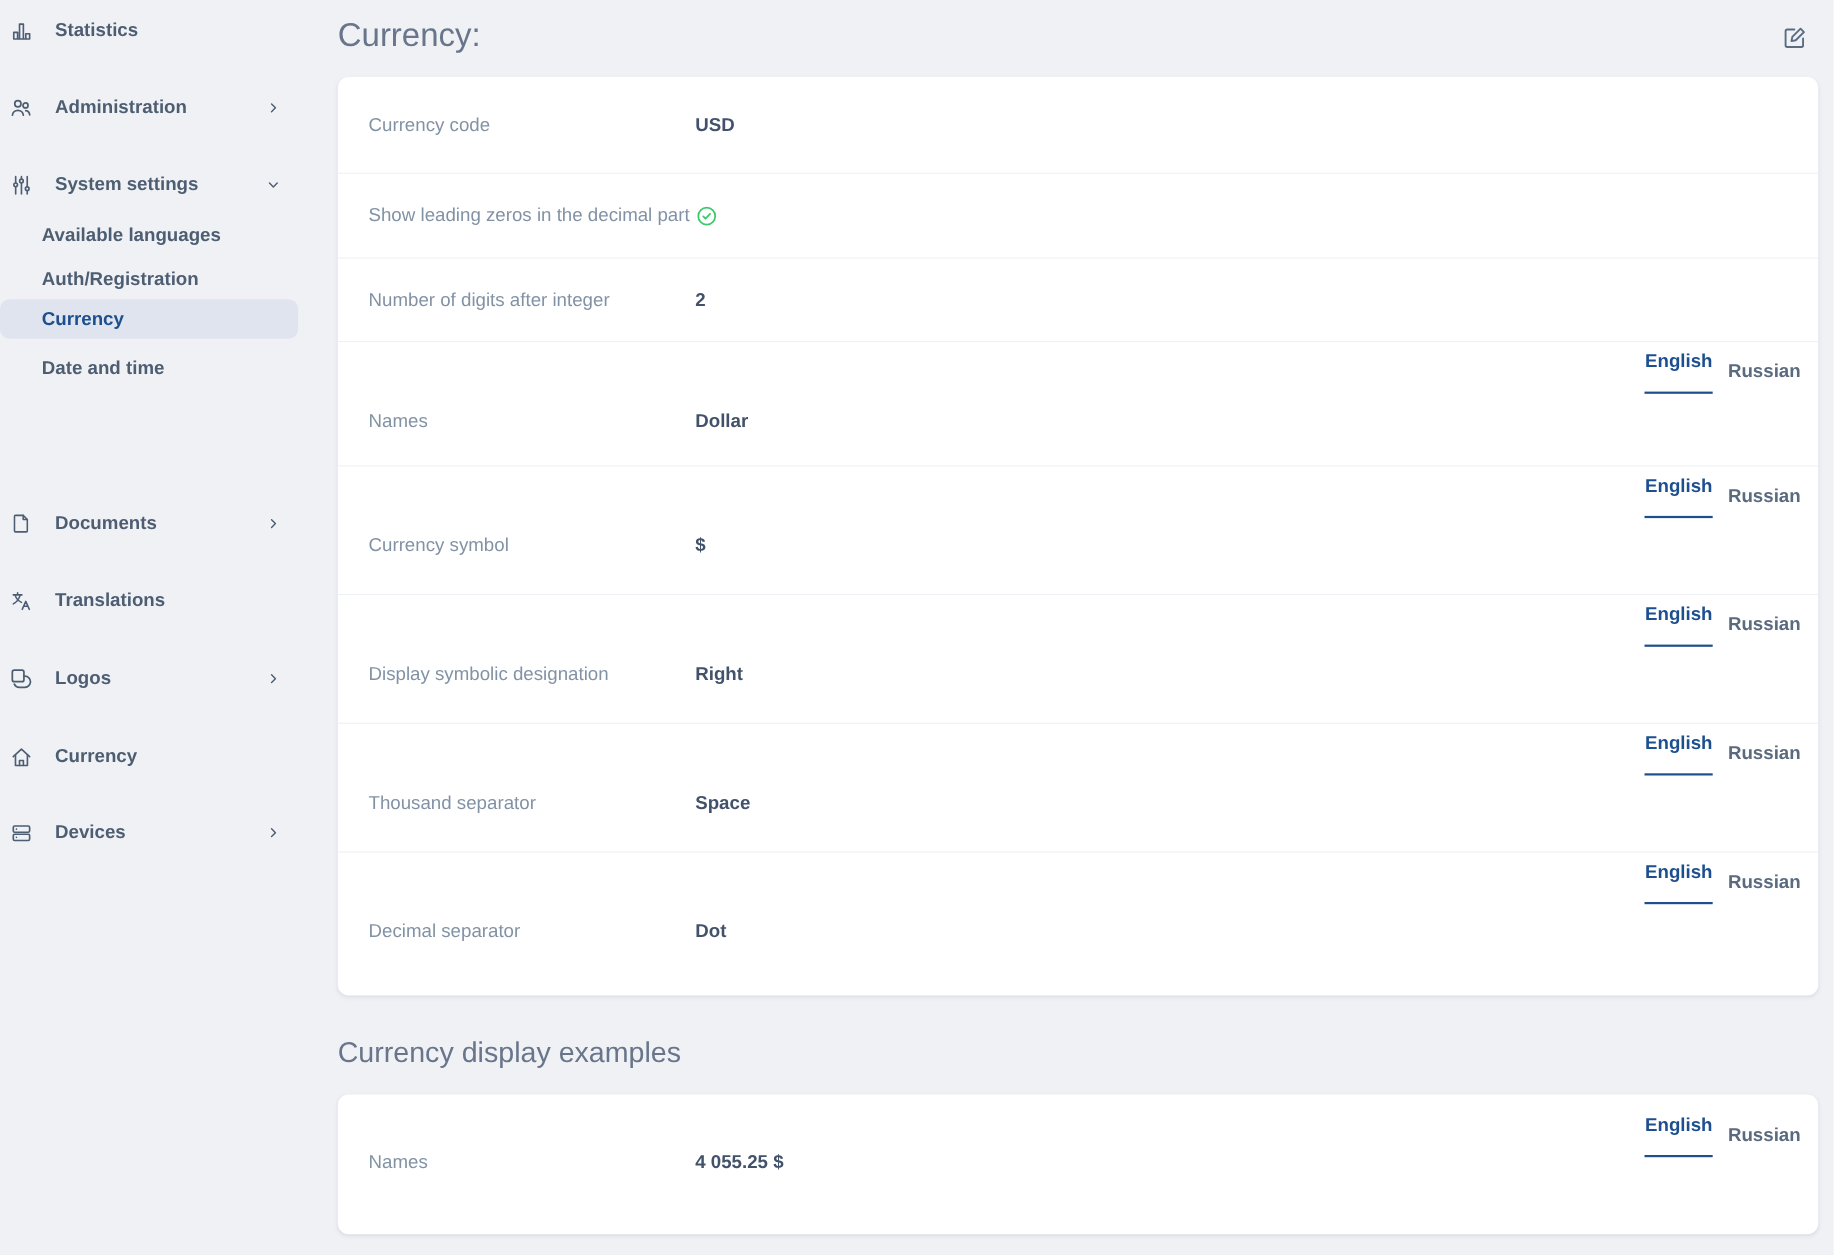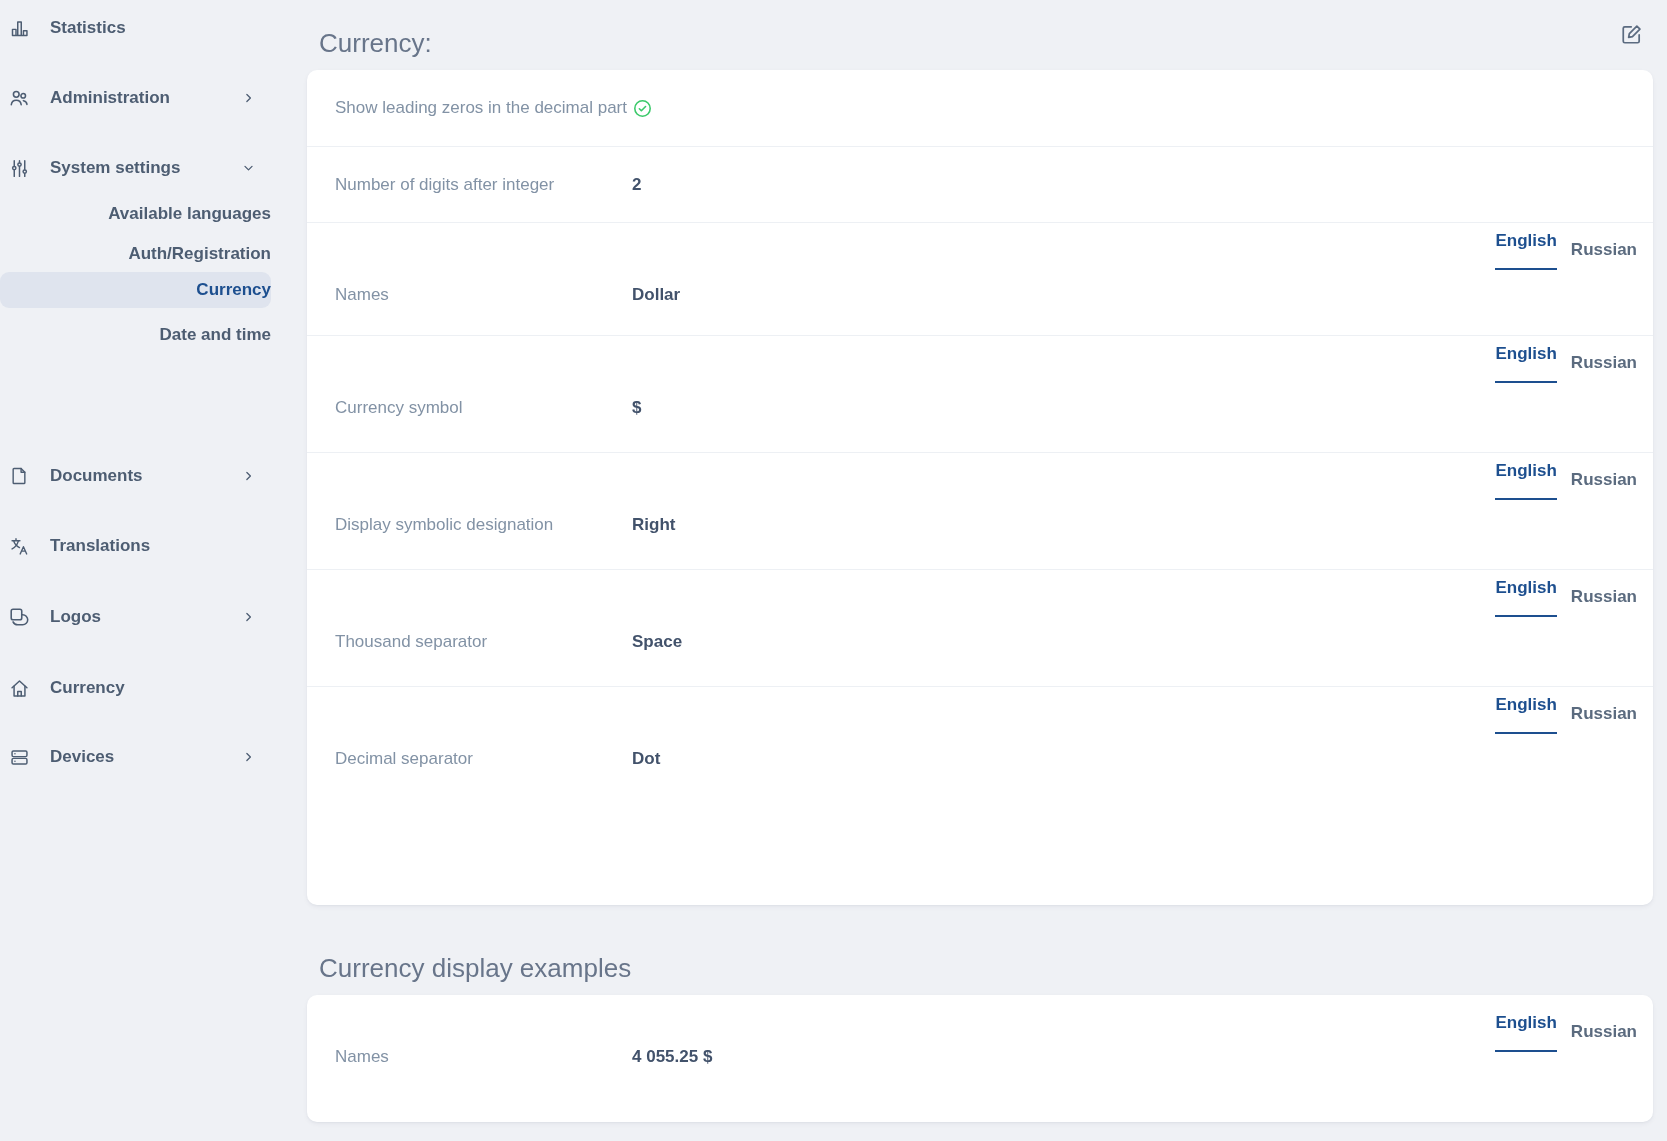--- a/index.html
+++ b/index.html
@@ -19,28 +19,28 @@
     position:absolute; left:0; width:271px; height:36px;
     display:flex; align-items:center; cursor:pointer;
   }
   .nav-ic { width:22px; height:22px; margin-left:8px; display:flex; align-items:center; justify-content:center; flex:none; }
   .nav-ic svg { display:block; }
   .nav-label { margin-left:20px; font-size:17px; font-weight:600; color:#4d5d72; white-space:nowrap; }
   .chev { position:absolute; right:16px; top:50%; transform:translateY(-50%); display:flex; }
   .nav-sub {
     position:absolute; left:0; width:271px; height:36px;
     display:flex; align-items:center; padding-left:38px;
-    font-size:17px; font-weight:600; color:#4d5d72; cursor:pointer; white-space:nowrap;justify-content:flex-end;
+    font-size:17px; font-weight:600; color:#4d5d72; cursor:pointer; white-space:nowrap;
   }
   .nav-sub.active { background:#dfe4ee; border-radius:9px; color:#1d4f8f; font-weight:700; }
 
   
   .page-title {
-    position:absolute; left:307px; top:16px; margin:12px;
-    font-size:26px; font-weight:400; color:#68758a; white-space:nowrap;
+    position:absolute; left:307px; top:16px; margin:0;
+    font-size:30px; font-weight:400; color:#68758a; white-space:nowrap;
   }
   .edit-btn {
     position:absolute; left:1617px; top:20px; width:28px; height:28px;
     background:none; border:none; padding:0; cursor:pointer; display:flex; align-items:center; justify-content:center;
   }
   .card {
     position:absolute; left:307px; width:1346px;
     background:#ffffff; border-radius:10px;
     box-shadow:0 2px 5px rgba(30,41,70,.05), 0 1px 2px rgba(30,41,70,.04);
   }
@@ -55,21 +55,21 @@
   }
   .f-value { font-size:17px; font-weight:700; color:#42526b; white-space:nowrap; display:flex; align-items:center; }
 
   .block { border-bottom:1px solid #edf0f4; padding-top:16px; }
   .block.no-border { border-bottom:none; }
   .langs { display:flex; justify-content:flex-end; align-items:center; gap:14px; padding-right:16px; height:22px; }
   .lang { font-size:17px; font-weight:700; color:#5b6b7f; cursor:pointer; text-decoration:none; }
   .lang.active { color:#1d4f8f; border-bottom:2px solid #1d4f8f; padding-bottom:17px; }
 
   .section-title {
-    position:absolute; left:307px; top:941px; margin:12px;
+    position:absolute; left:307px; top:941px; margin:0;
     font-size:26px; font-weight:400; color:#68758a; white-space:nowrap;
   }
   .card-examples .langs { padding-top:26px; height:48px; }
   .card-examples .frow { margin-top:4px; }
 
   .check-ic { display:flex; align-items:center; }
 </style>
 </head>
 <body>
 
@@ -210,20 +210,24 @@
     <span style="display:flex">
       <svg width="23" height="23" viewBox="0 0 24 24" fill="none" stroke="#5b6b80" stroke-width="1.8" stroke-linecap="round" stroke-linejoin="round">
           <path d="M20 12.5V19a1.6 1.6 0 0 1-1.6 1.6H5A1.6 1.6 0 0 1 3.4 19V5.6A1.6 1.6 0 0 1 5 4h6.7"></path>
           <path d="M17.6 3.2l3.2 3.2-7.8 7.8-4 .8.8-4z"></path>
         </svg>
     </span>
   </button>
 
   <section class="card card-settings">
 
+    <div class="row" style="height:88px">
+      <div class="f-label">Currency code</div>
+      <div class="f-value">USD</div>
+    </div>
 
     <div class="row" style="height:77px">
       <div class="f-label">Show leading zeros in the decimal part</div>
       <div class="f-value">
         <span class="check-ic">
           <svg width="21" height="21" viewBox="0 0 24 24" fill="none" stroke="#3bc96a" stroke-width="1.8" stroke-linecap="round" stroke-linejoin="round">
               <circle cx="12" cy="12" r="8.8"></circle>
               <path d="M8.4 12.3l2.3 2.3 4.8-4.9"></path>
             </svg>
         </span>

